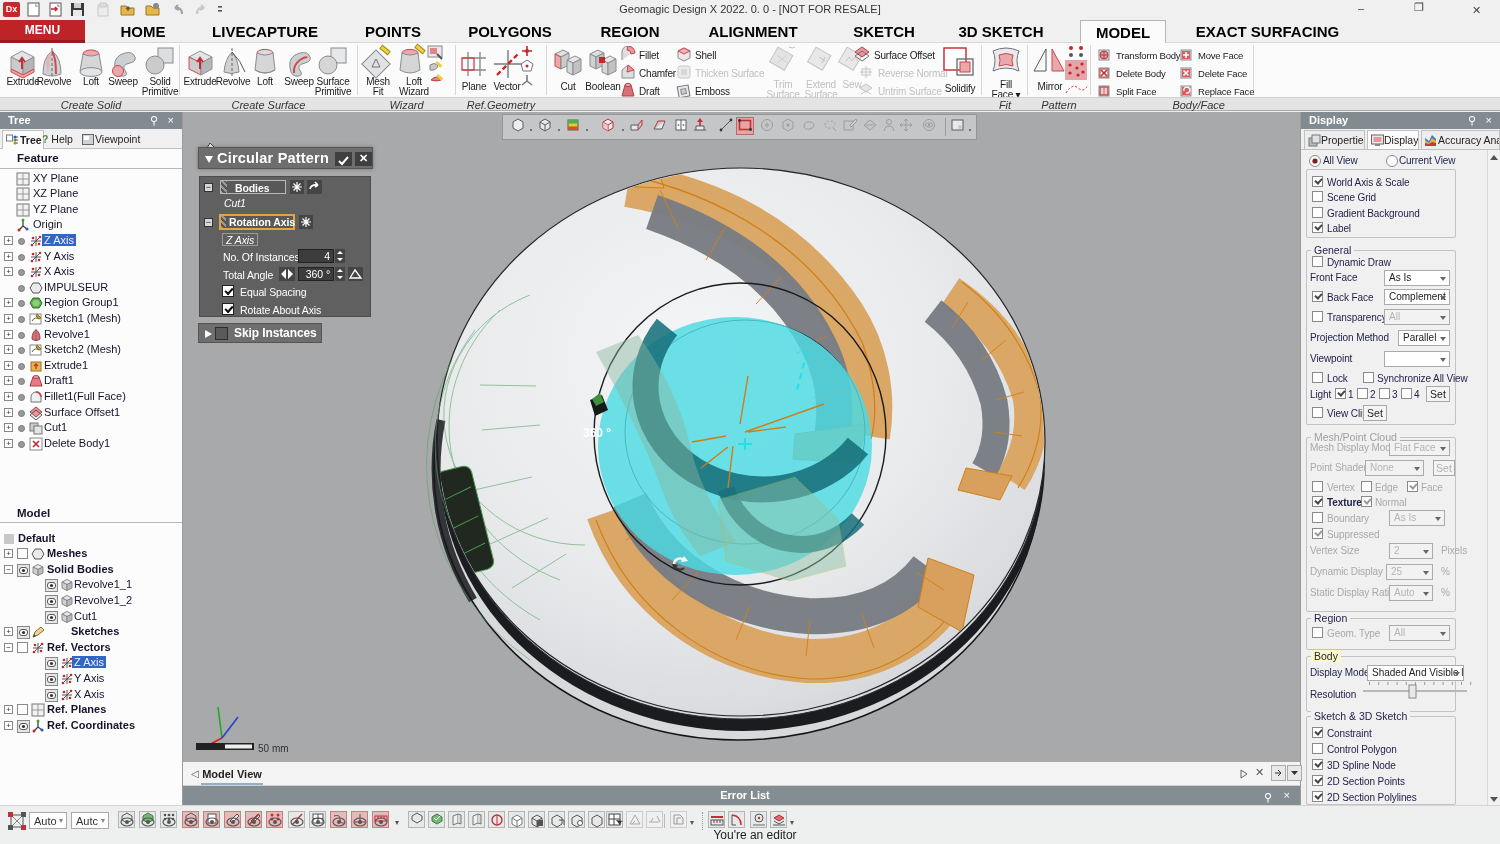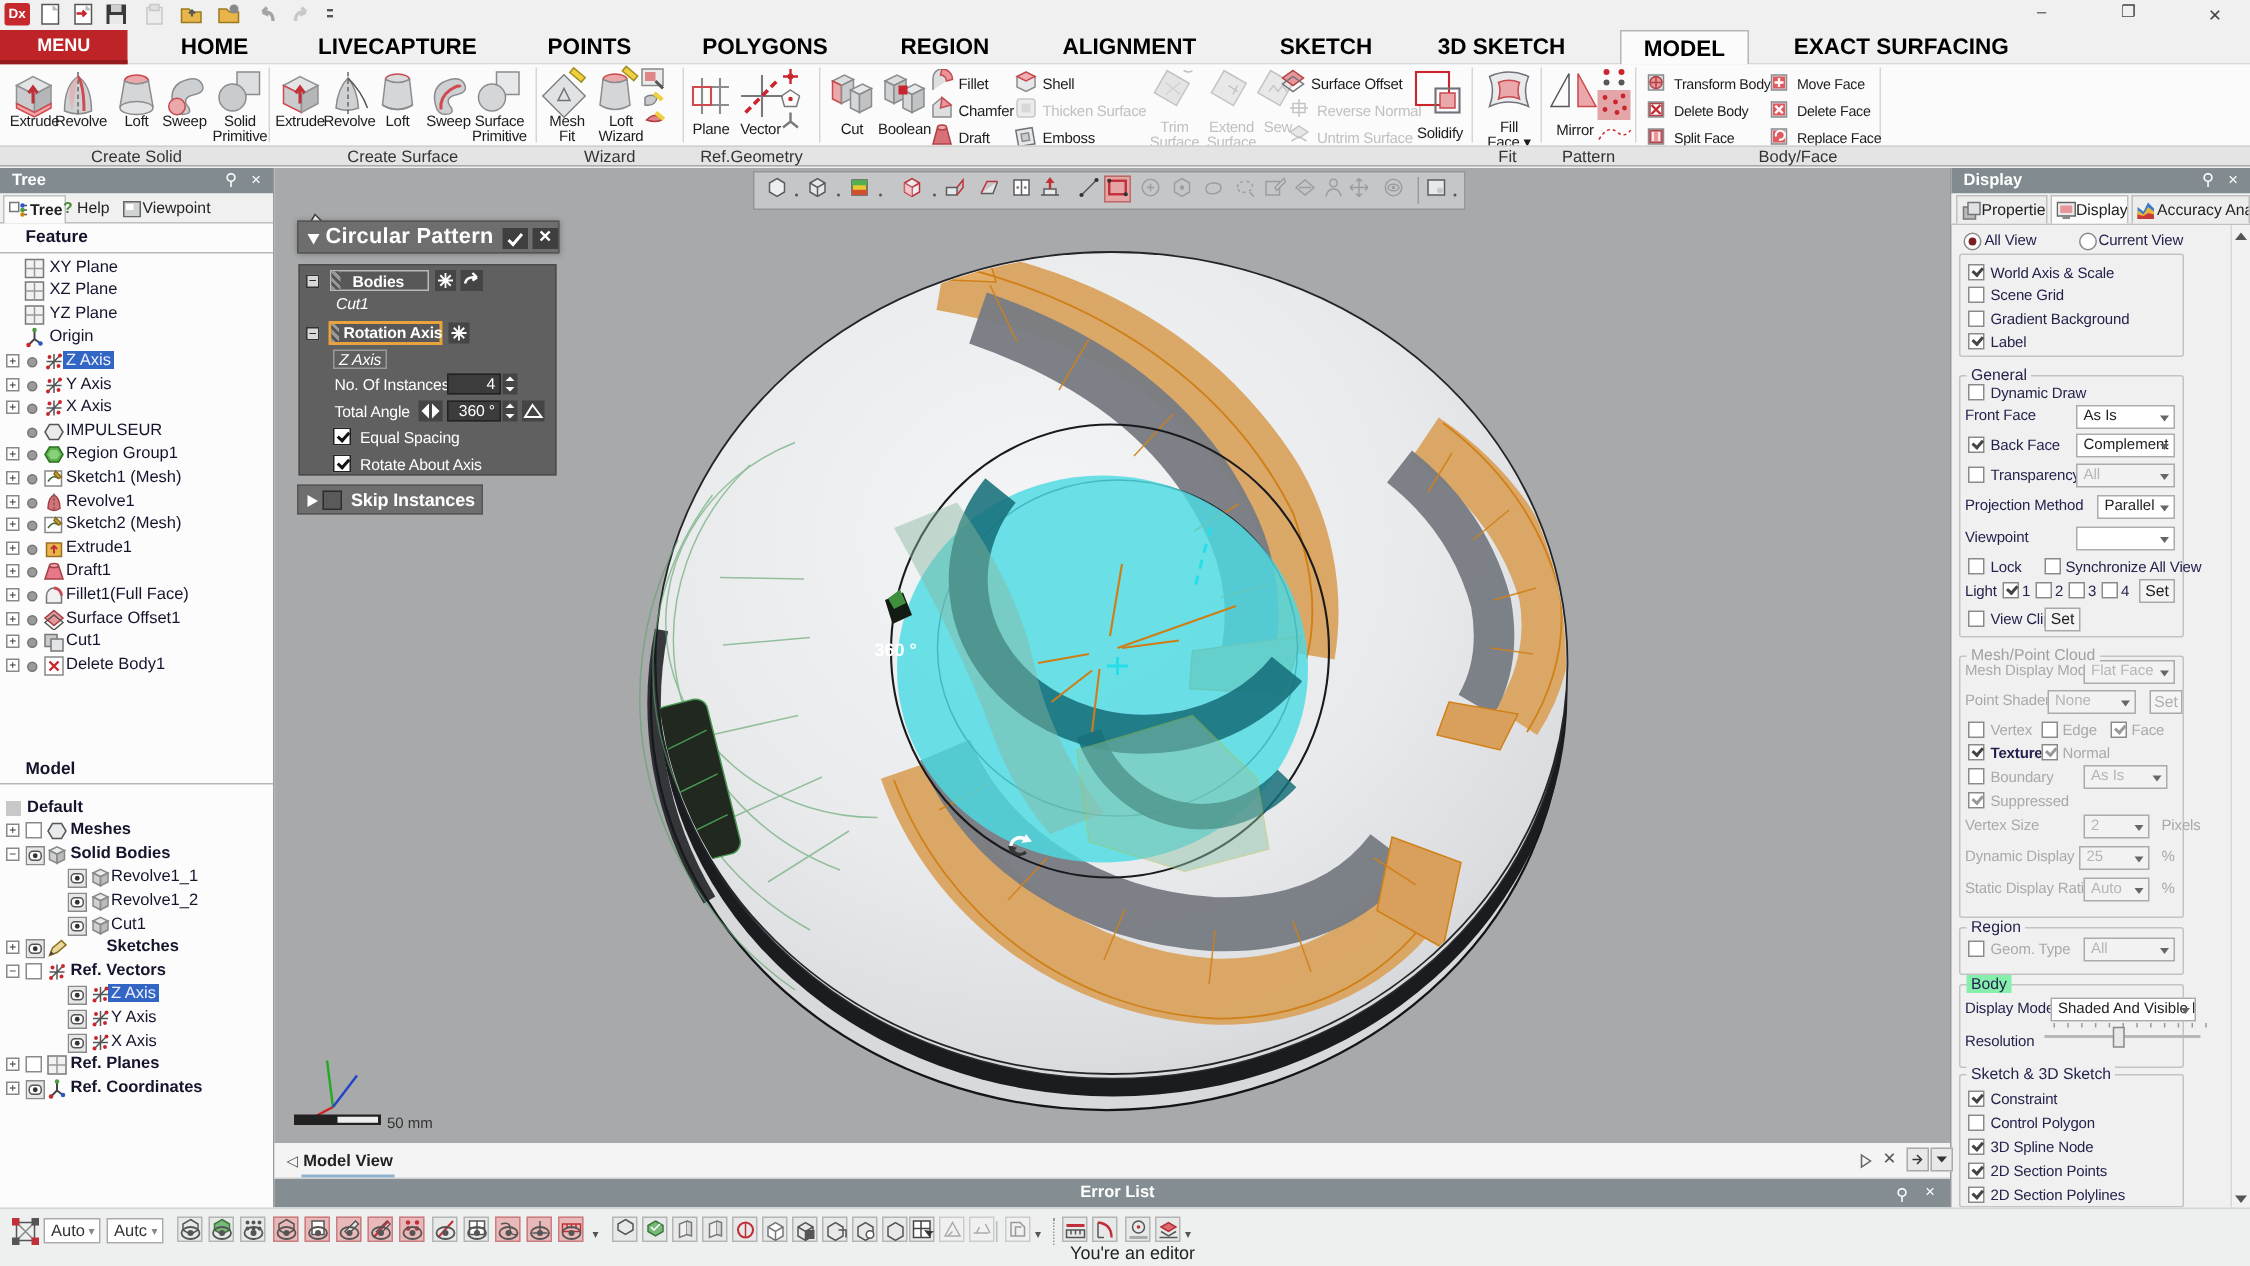--- a/index.html
+++ b/index.html
@@ -10,21 +10,21 @@
 #titlebar{left:0;top:0;width:1500px;height:20px;background:#f0f0f0;}
 #title{left:0;top:3px;width:1500px;text-align:center;font-size:11px;color:#333;}
 .winbtn{top:4px;font-size:11px;color:#444;}
 
 #tabrow{left:0;top:20px;width:1500px;height:23px;background:#f0f0f0;border-bottom:1px solid #d8d8d8;}
 #menubtn{left:0;top:0;width:85px;height:23px;background:#be2328;color:#fff;font-size:12px;font-weight:bold;text-align:center;line-height:21px;border-bottom:3px solid #951b1f;}
 .tab{top:0;height:23px;line-height:23px;font-size:15px;font-weight:bold;color:#000000;text-align:center;}
 #modeltab{background:#fbfbfb;border:1px solid #b5b5b5;border-bottom:none;}
 
 #ribbon{left:0;top:43px;width:1500px;height:54px;background:#fbfbfb;}
-#groupstrip{left:0;top:97px;width:1500px;height:14px;background:#e4e4e4;border-top:1px solid #d0d0d0;border-bottom:1px solid #a9a9a9;}
+#groupstrip{left:0;top:97px;width:1500px;height:14px;background:#e4e4e4;border-top:1px solid #d0d0d0;border-bottom:1px solid #a9a9a9;font-style:italic;}
 .gl{top:1px;font-size:11px;color:#333;text-align:center;height:12px;line-height:12px;}
 .dis{color:#c0c0c0 !important;}
 .bb{position:absolute;text-align:center;}
 .bb .ic{margin:0 auto;}
 .bb .lb{font-size:10px;color:#1c1c1c;line-height:9.5px;margin-top:1px;letter-spacing:-0.2px;}
 .li{position:absolute;height:16px;font-size:10px;color:#1c1c1c;line-height:16px;white-space:nowrap;letter-spacing:-0.2px;}
 .li svg{vertical-align:-3px;margin-right:3px;}
 
 .phead{background:#828c90;color:#fff;font-size:11px;font-weight:bold;line-height:17px;}
 #leftpanel{left:0;top:112px;width:183px;height:693px;background:#fafafa;border-right:1px solid #9a9a9a;}
@@ -97,20 +97,21 @@
         <path d="M13 14 Q13 7 6 8 M6 8l3-3M6 8l4 2" stroke="#909090" stroke-width="2.2" fill="none"></path>
       </g>
     <g transform="translate(168,0)" opacity=".55">
         <path d="M5 14 Q5 7 12 8 M12 8 9 5M12 8 8 10" stroke="#a8a8a8" stroke-width="2.2" fill="none"></path>
       </g>
     <g transform="translate(190,0)" fill="#555">
         <rect x="4" y="6" width="4" height="1.6"></rect>
         <rect x="4" y="10" width="4" height="1.6"></rect>
       </g>
   </svg>
+  <div id="title" class="abs">Geomagic Design X 2022. 0. 0 - [NOT FOR RESALE]</div>
   <div class="abs winbtn" style="left:1358px;top:2px;">–</div>
   <div class="abs winbtn" style="left:1414px;top:1px;">❐</div>
   <div class="abs winbtn" style="left:1472px;">✕</div>
 </div>
 
 <div id="tabrow" class="abs">
   <div id="menubtn" class="abs">MENU</div>
   <div class="tab abs" style="left:113px;width:60px;">HOME</div>
   <div class="tab abs" style="left:205px;width:120px;">LIVECAPTURE</div>
   <div class="tab abs" style="left:360px;width:66px;">POINTS</div>
@@ -1060,21 +1061,21 @@
 <div class="rplab gray abs" style="left:140px;top:416px;">%</div>
 <div class="rplab gray abs" style="left:9px;top:437px;">Static Display Ratio</div>
 <div class="dd gray" style="left:88px;top:435px;width:44px;">Auto<span class="ar"></span></div>
 <div class="rplab gray abs" style="left:140px;top:437px;">%</div>
 <div class="gbox" style="left:5px;top:468px;width:150px;height:32px;"></div>
       <div class="abs" style="left:10px;top:462px;background:#f0f0f0;padding:0 3px;font-size:10.5px;color:#23234d;z-index:3;">Region</div>
 <div class="cb g" style="left:11px;top:477px;"></div>
 <div class="rplab gray abs" style="left:26px;top:478px;">Geom. Type</div>
 <div class="dd gray" style="left:88px;top:475px;width:61px;">All<span class="ar"></span></div>
 <div class="gbox" style="left:5px;top:506px;width:150px;height:56px;"></div>
-      <div class="abs" style="left:10px;top:500px;background:#86efac;padding:0 3px;font-size:10.5px;color:#23234d;z-index:3;">Body</div>
+      <div class="abs" style="left:10px;top:500px;background:#fef9c3;padding:0 3px;font-size:10.5px;color:#23234d;z-index:3;">Body</div>
 <div class="rplab abs" style="left:9px;top:517px;">Display Mode</div>
 <div class="dd" style="left:66px;top:515px;width:97px;">Shaded And Visible l<span class="ar"></span></div>
 <div class="rplab abs" style="left:9px;top:539px;">Resolution</div>
 <svg class="abs" style="left:60px;top:532px" width="112" height="18">
         <rect x="8.0" y="0" width="1" height="3" fill="#999"></rect>
         <rect x="17.2" y="0" width="1" height="3" fill="#999"></rect>
         <rect x="26.4" y="0" width="1" height="3" fill="#999"></rect>
         <rect x="35.599999999999994" y="0" width="1" height="3" fill="#999"></rect>
         <rect x="44.8" y="0" width="1" height="3" fill="#999"></rect>
         <rect x="54.0" y="0" width="1" height="3" fill="#999"></rect>

